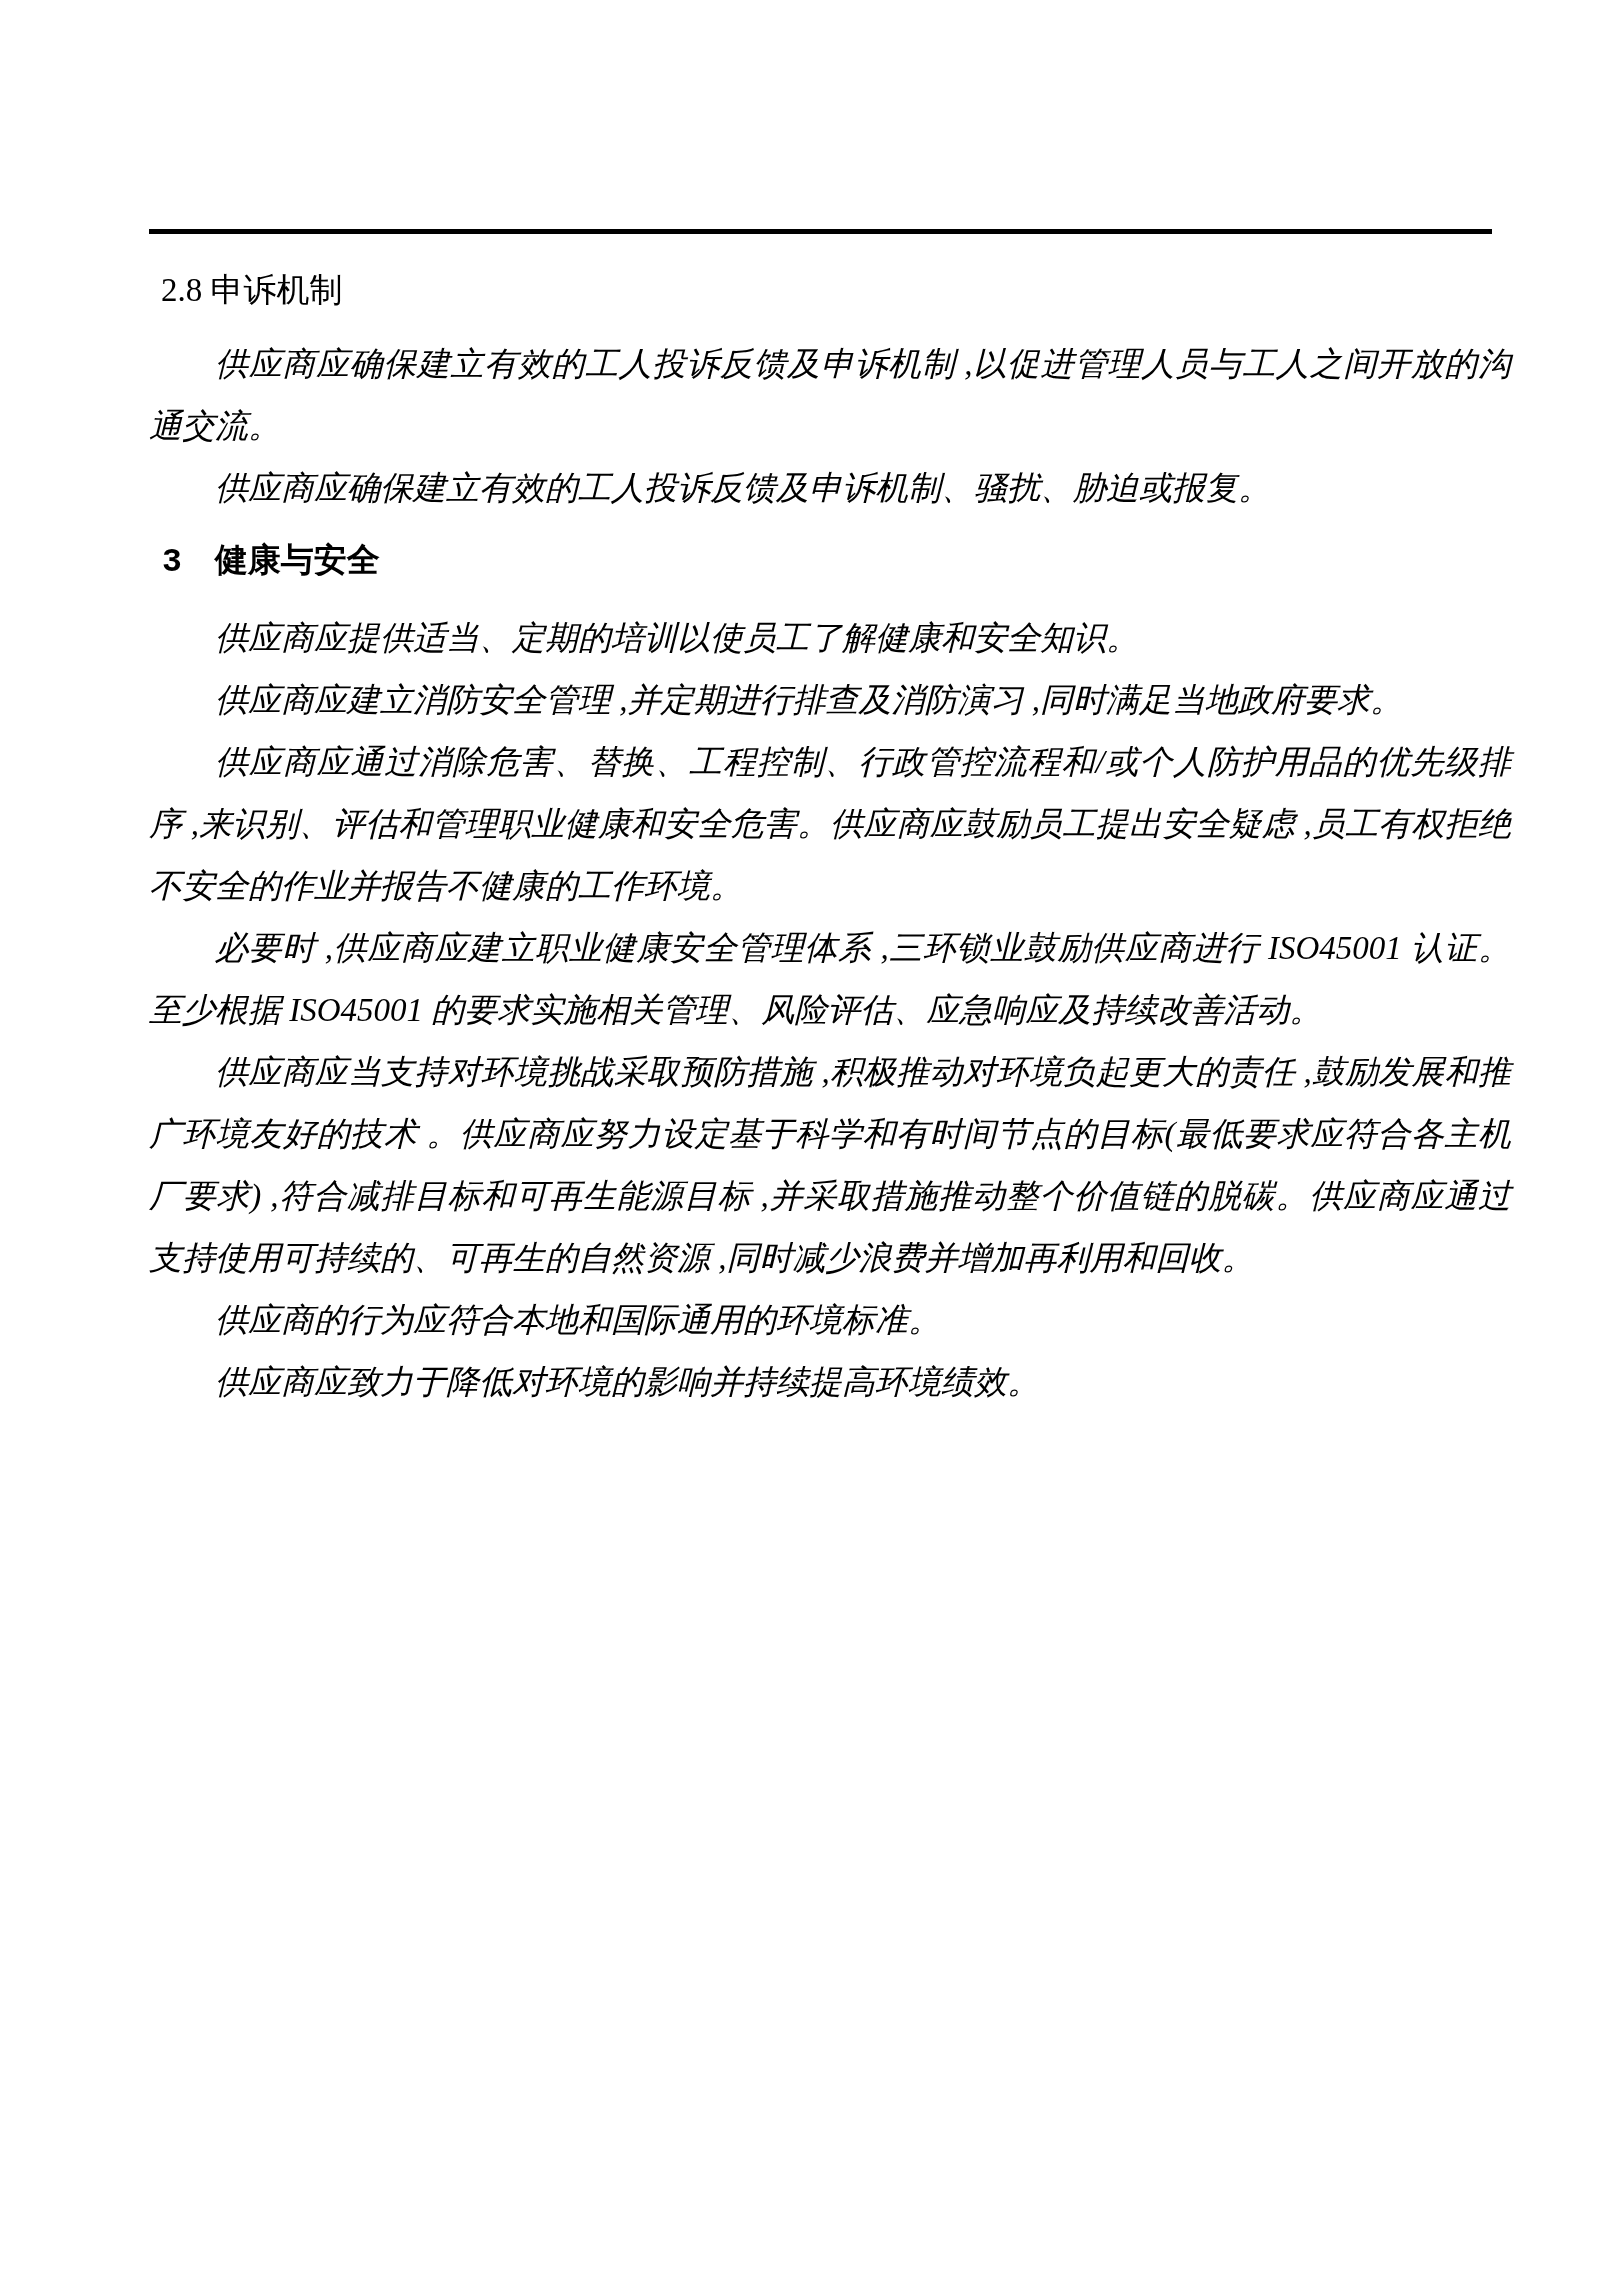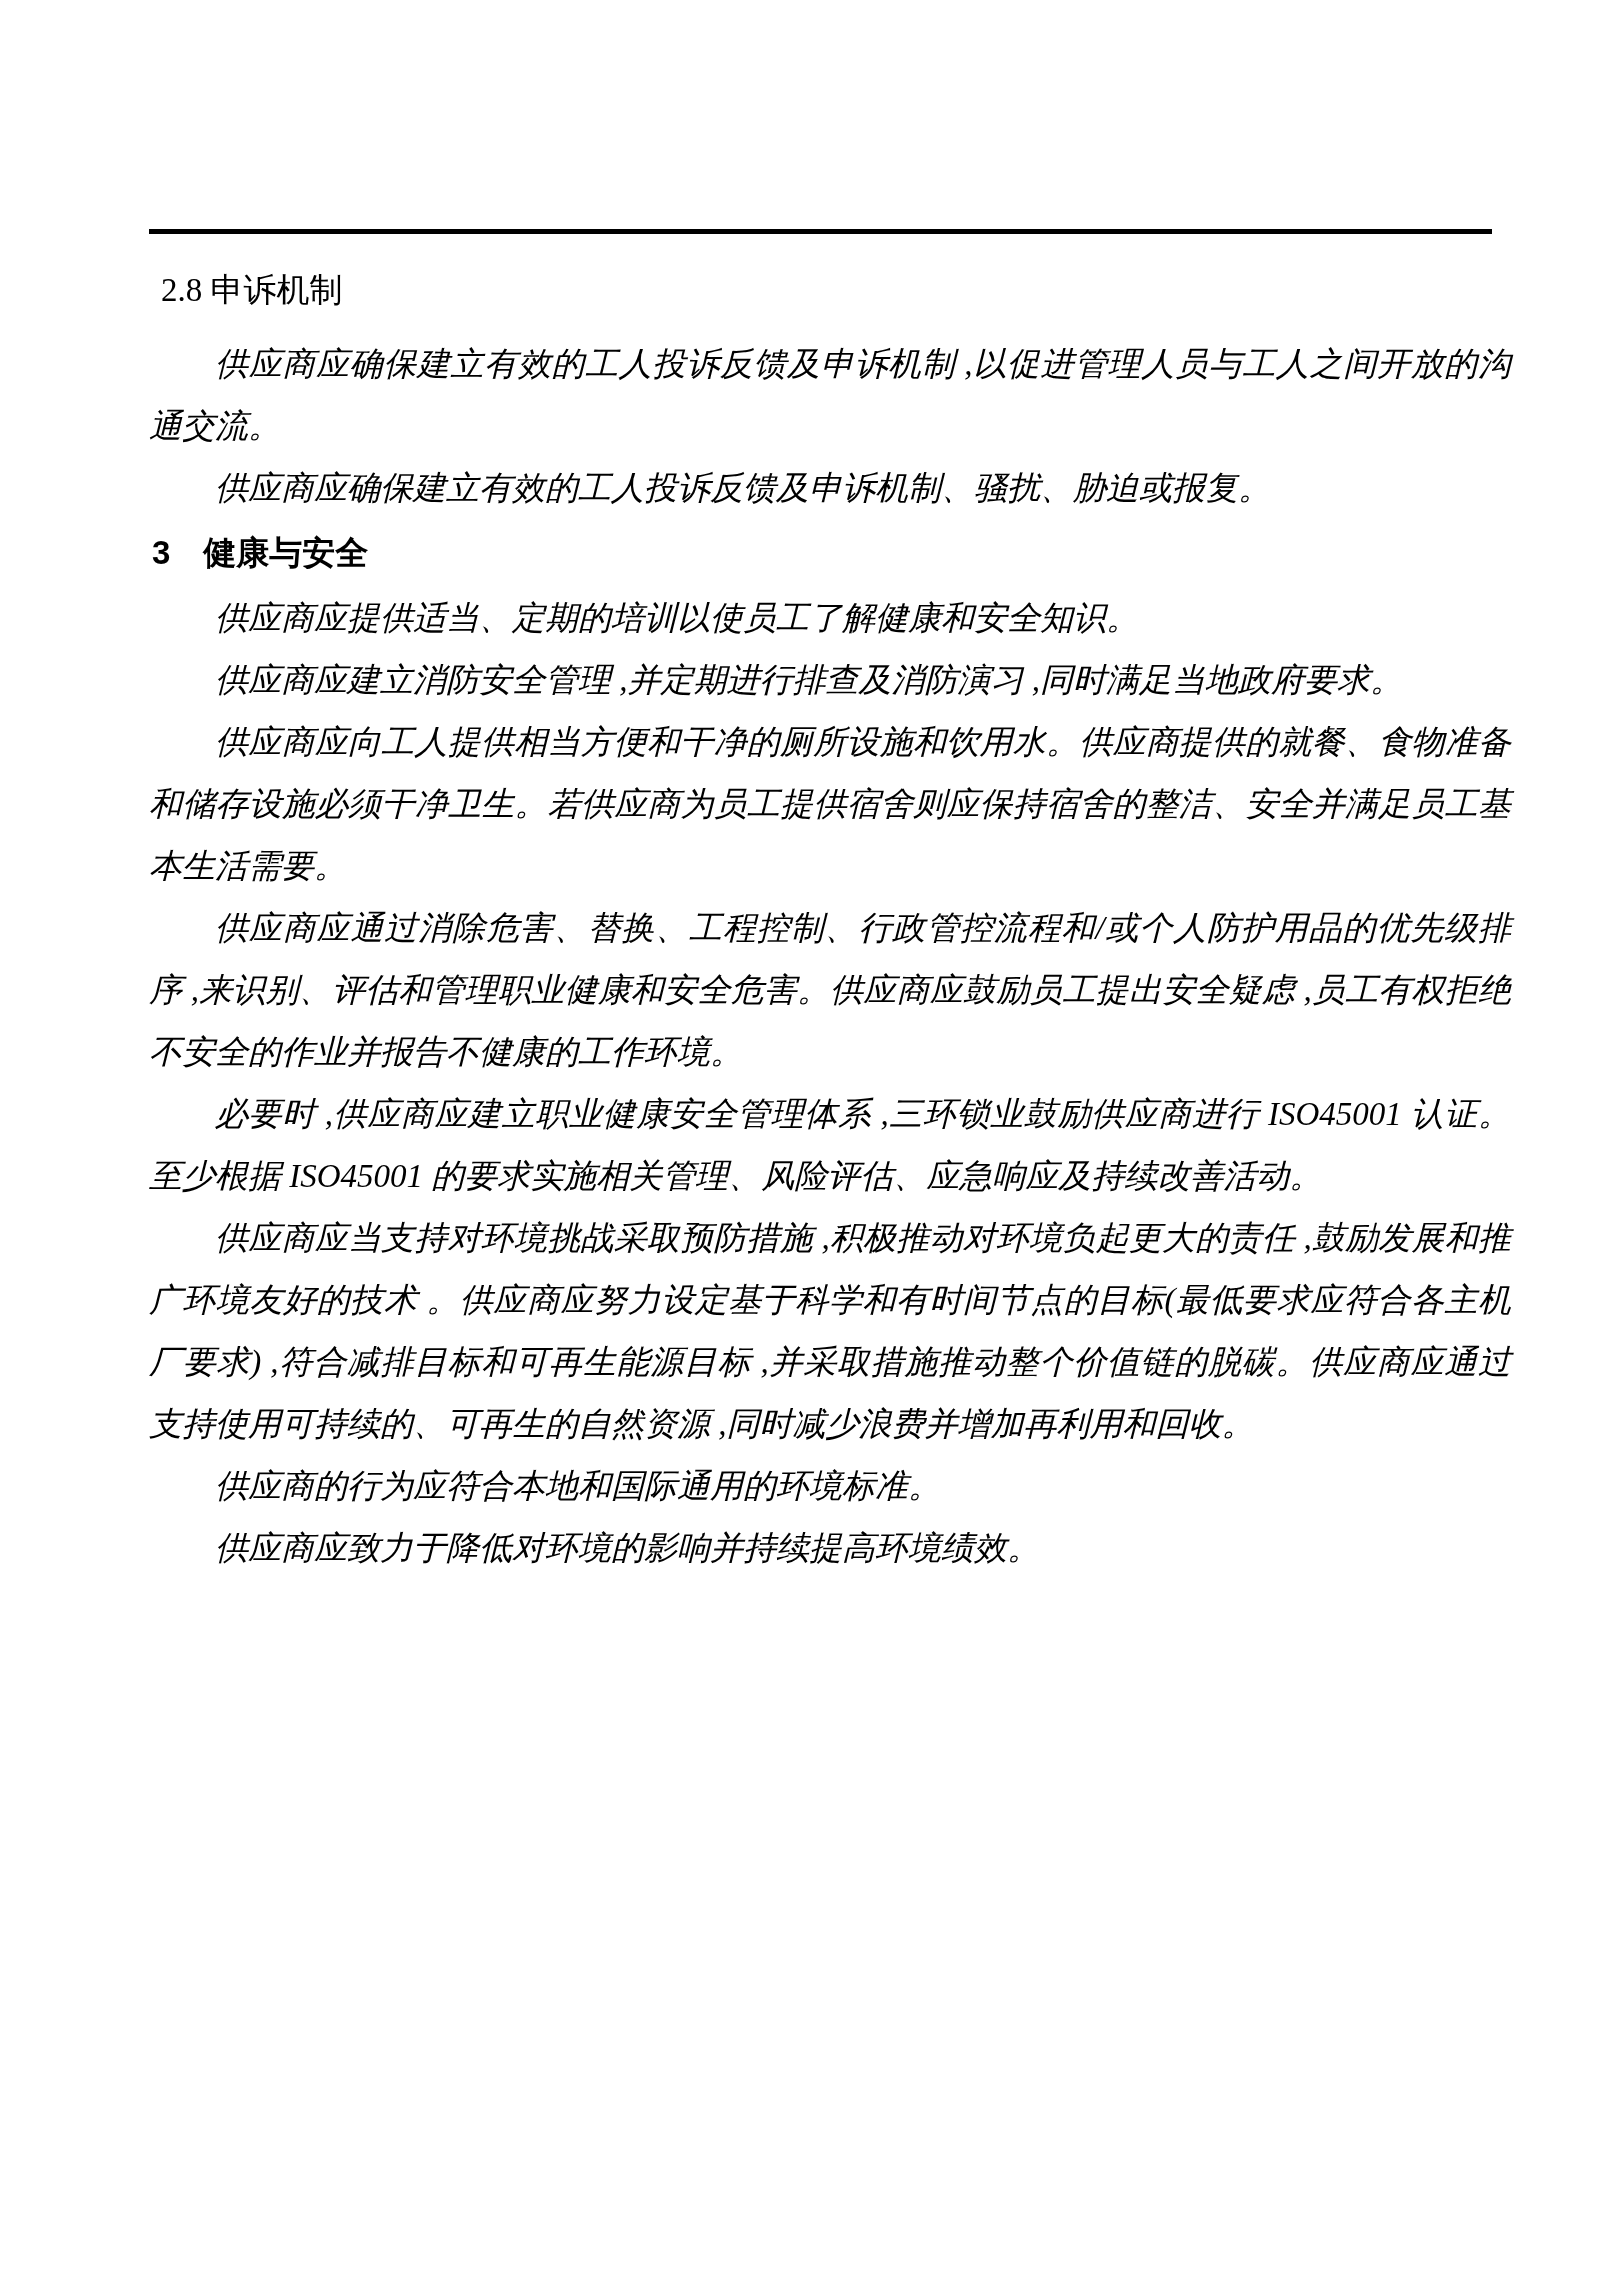--- a/index.html
+++ b/index.html
@@ -35,41 +35,40 @@
     margin: 0;
     text-indent: 2em;
     font-style: italic;
   }
   .h-sub {
     margin: 12px;
     font-weight: 400;
     text-indent: 0;
   }
   .h-main {
-    margin: 3px;
+    margin: 13px;
     font-weight: 700;
     text-indent: 0;
-    font-family: Liberation Sans, sans-serif;
+    font-family: Liberation Mono, monospace;
   }
 </style>
 </head>
 <body>
 
 <div class="page">
 
   <div class="header-rule"></div>
 
   <div class="content">
     <p class="h-sub">2.8 申诉机制</p>
     <p class="para">供应商应确保建立有效的工人投诉反馈及申诉机制 ,以促进管理人员与工人之间开放的沟通交流。</p>
     <p class="para">供应商应确保建立有效的工人投诉反馈及申诉机制、骚扰、胁迫或报复。</p>
     <p class="h-main">3　健康与安全</p>
     <p class="para">供应商应提供适当、定期的培训以使员工了解健康和安全知识。</p>
     <p class="para">供应商应建立消防安全管理 ,并定期进行排查及消防演习 ,同时满足当地政府要求。</p>
-    <p class="para">供应商应向工人提供相当方便和干净的厕所设施和饮用水。供应商提供的就餐、食物准备和储存设施必须干净卫生。若供应商为员工提供宿舍则应保持宿舍的整洁、安全并满足员工基本生活需要。</p>
     <p class="para">供应商应通过消除危害、替换、工程控制、行政管控流程和/或个人防护用品的优先级排序 ,来识别、评估和管理职业健康和安全危害。供应商应鼓励员工提出安全疑虑 ,员工有权拒绝不安全的作业并报告不健康的工作环境。</p>
     <p class="para">必要时 ,供应商应建立职业健康安全管理体系 ,三环锁业鼓励供应商进行 ISO45001 认证。至少根据 ISO45001 的要求实施相关管理、风险评估、应急响应及持续改善活动。</p>
     <p class="para">供应商应当支持对环境挑战采取预防措施 ,积极推动对环境负起更大的责任 ,鼓励发展和推广环境友好的技术 。供应商应努力设定基于科学和有时间节点的目标(最低要求应符合各主机厂要求) ,符合减排目标和可再生能源目标 ,并采取措施推动整个价值链的脱碳。供应商应通过支持使用可持续的、可再生的自然资源 ,同时减少浪费并增加再利用和回收。</p>
     <p class="para">供应商的行为应符合本地和国际通用的环境标准。</p>
     <p class="para">供应商应致力于降低对环境的影响并持续提高环境绩效。</p>
   </div>
 
 </div>
 
 

